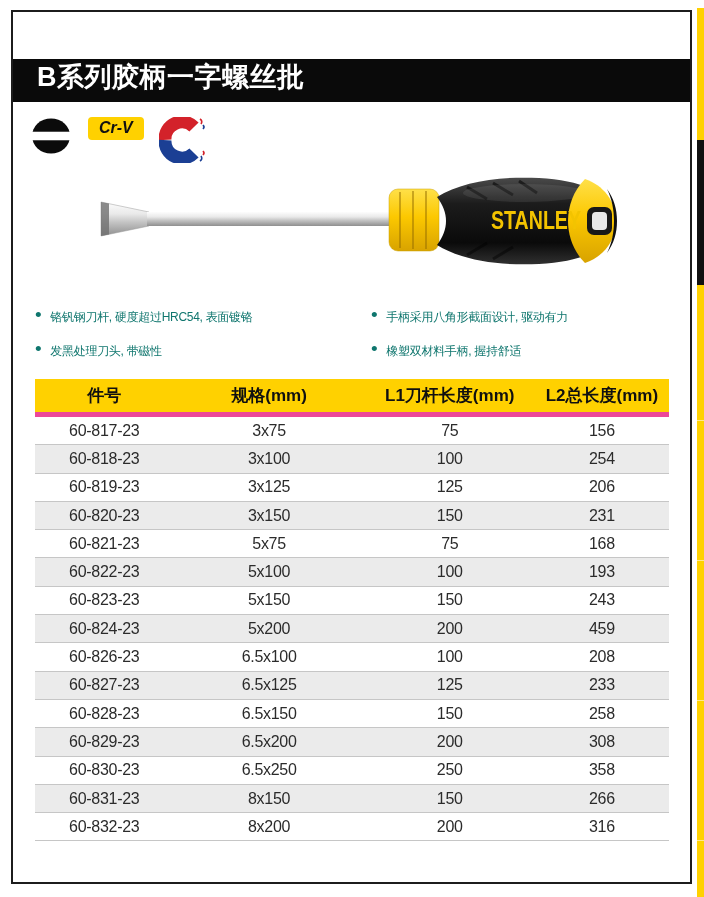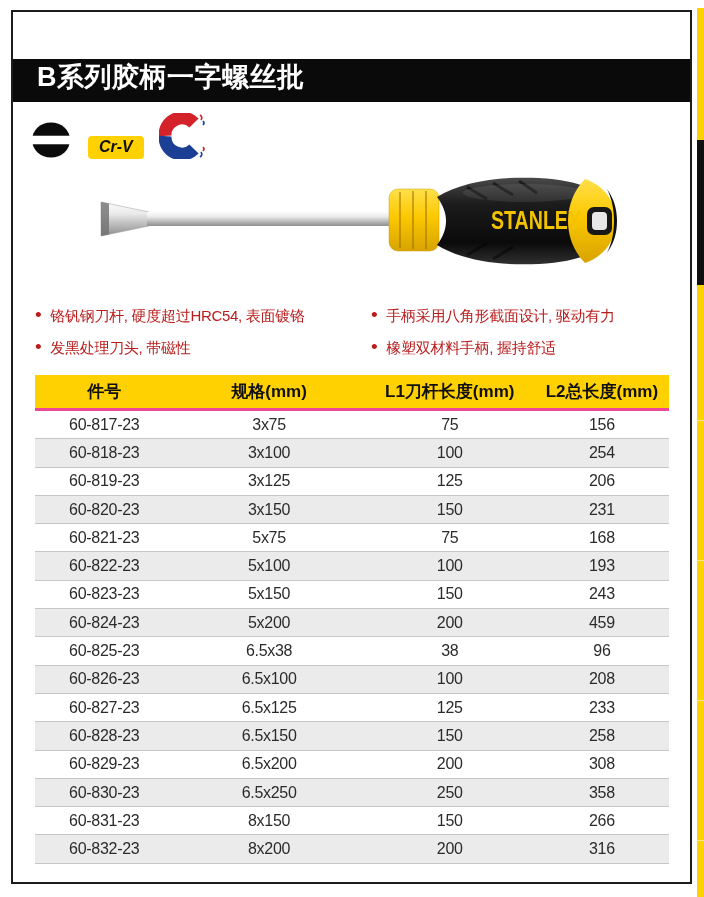--- a/index.html
+++ b/index.html
@@ -14,39 +14,39 @@
 
   
   .frame {
     position:absolute; left:11px; top:10px; width:681px; height:874px;
     border:2px solid #1c1c1c; background:#fff; box-sizing:border-box;
   }
 
   .title-bar { height:43px; background:#0a0a0a; display:flex; padding-left:24px;margin-top:47px; }
   .title-bar .t { color:#ffffff; font-size:27px; font-weight:bold; letter-spacing:.5px; }
 
-  .icons-row { display:flex; align-items:flex-end; gap:15px; margin:15px 0 0 18px; height:42px; }
+  .icons-row { display:flex; align-items:flex-start; gap:15px; margin:15px 0 0 18px; height:42px; }
   .crv-badge {
     background:#FFD100; border-radius:4px; padding:2px 11px 3px;
     font-size:16px; font-weight:bold; font-style:italic; color:#111;
   }
 
   .product { height:134px; position:relative; margin-top:4px; }
   .product svg { position:absolute; left:82px; top:0; }
 
   .features { display:flex; margin:2px 0 0; padding-left:22px; }
   .features ul { list-style:none; margin:0; padding:0; }
   .features ul.left { width:336px; }
-  .features li { font-size:15px; line-height:31px; color:#b91c1c; letter-spacing:-.3px; white-space:nowrap; }
+  .features li { font-size:12px; line-height:31px; color:#0f766e; letter-spacing:-.3px; white-space:nowrap; }
   .features li::before { content:"\2022"; font-size:19px; margin-right:9px; }
 
   table.spec { width:634px; margin:12px auto 0; border-collapse:collapse; table-layout:fixed; }
   table.spec thead th {
     background:#FFD100; height:33px; font-size:17px; font-weight:bold; color:#101010;
-    border-bottom:3px solid #ec4899; padding:0; text-align:center;
+    border-bottom:5px solid #ec4899; padding:0; text-align:center;
   }
   table.spec tbody td {
     height:27.3px; text-align:center; font-size:16px; color:#2b2b2b;
     border-bottom:1px solid #c6c6c6; padding:0; letter-spacing:-.3px;
   }
   table.spec tbody tr:nth-child(even) { background:#EBEBEB; }
   col.c1 { width:22%; } col.c2 { width:30%; } col.c3 { width:27%; } col.c4 { width:21%; }
 </style>
 </head>
 <body>
@@ -200,26 +200,20 @@
           <td>150</td>
           <td>243</td>
         </tr>
         <tr>
           <td>60-824-23</td>
           <td>5x200</td>
           <td>200</td>
           <td>459</td>
         </tr>
         <tr>
-          <td>60-825-23</td>
-          <td>6.5x38</td>
-          <td>38</td>
-          <td>96</td>
-        </tr>
-        <tr>
           <td>60-826-23</td>
           <td>6.5x100</td>
           <td>100</td>
           <td>208</td>
         </tr>
         <tr>
           <td>60-827-23</td>
           <td>6.5x125</td>
           <td>125</td>
           <td>233</td>

